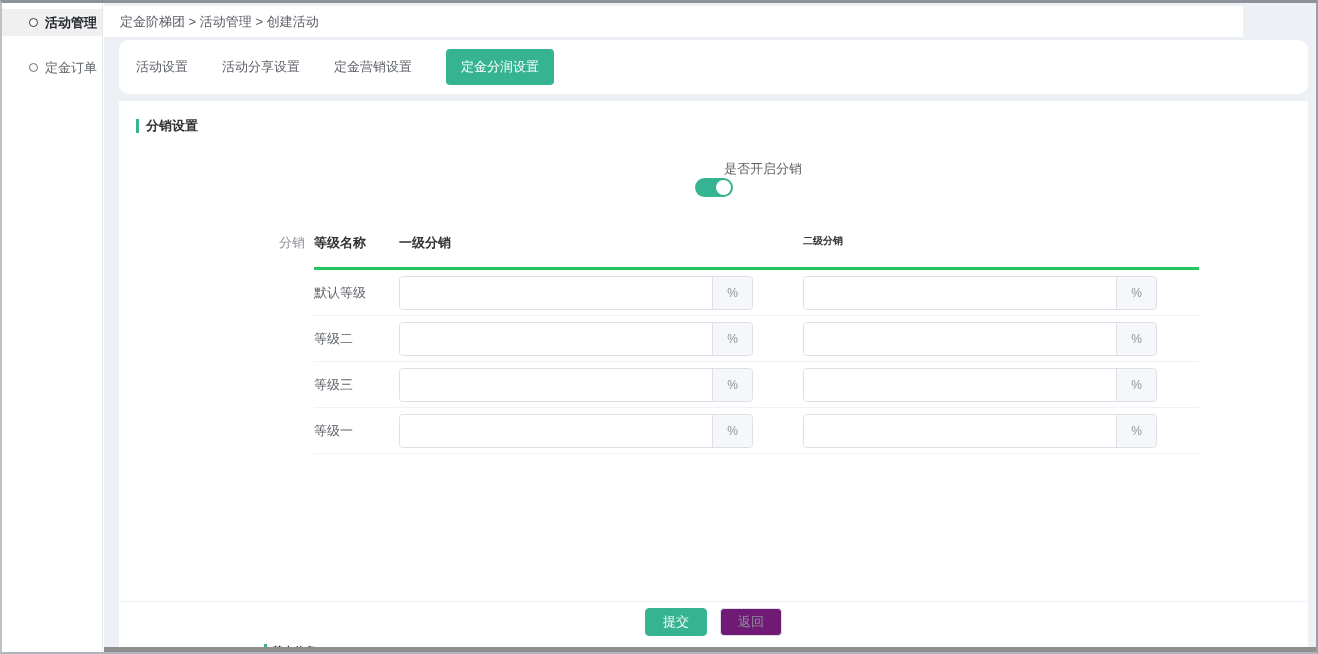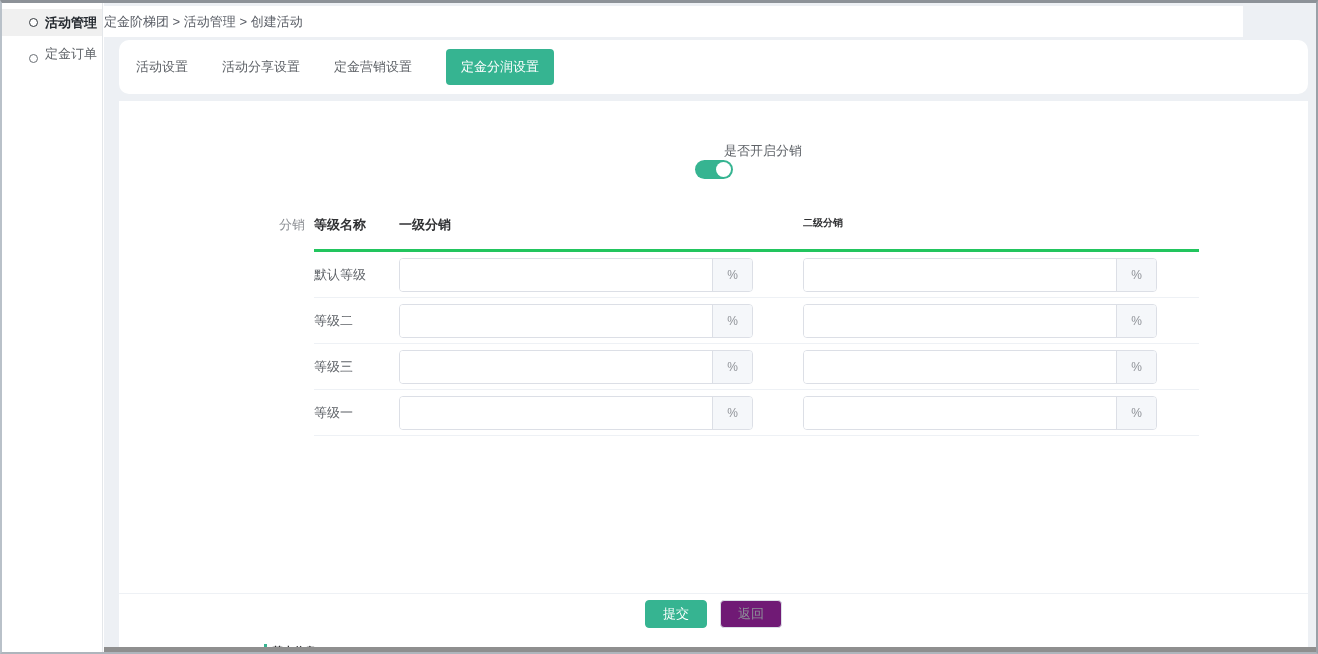--- a/index.html
+++ b/index.html
@@ -24,30 +24,30 @@
     display:flex; align-items:center; gap:7px;
     height:27px; margin-top:6px; padding-left:27px;
     font-size:13px; color:#5f6368; cursor:pointer; white-space:nowrap;
   }
   .side-item.active{ background:#f0f0f0; color:#24292f; font-weight:bold; }
   .ring-icon{
     width:9px; height:9px; border:1.6px solid #6a6f75; border-radius:50%;
     flex:0 0 auto; background:#fff;
   }
   .side-item.active .ring-icon{ border-color:#33383d; }
-  .side-item + .side-item{ margin-top:0;align-items:flex-end; }
+  .side-item + .side-item{ margin-top:18px; }
 
   
   .main{
     position:absolute; left:102px; right:0; top:0; bottom:0;
     background:#edf0f4; padding-top:3px;
   }
   .breadcrumb-bar{
     width:1139px; height:31px; background:#fff;
-    line-height:31px; 
+    line-height:31px; padding-left:16px;
     font-size:13px; color:#5a5e66; margin-bottom:3px;
   }
   .tabs-card{
     height:54px; background:#fff; margin:0 8px 7px 15px;
     display:flex; align-items:center; gap:34px; padding-left:17px;border-radius:10px;
   }
   .tab{ font-size:13px; color:#5f6368; cursor:pointer; white-space:nowrap; }
   .tab.active{
     background:var(--accent,#36b491); color:#fff;
     padding:9px 15px; border-radius:4px;
@@ -98,21 +98,21 @@
     font-size:13px; color:#303133; min-width:0;
   }
   .input-suffix{
     flex:0 0 40px; background:#f5f7fa; border-left:1px solid #dcdfe6;
     display:flex; align-items:center; justify-content:center;
     font-size:12px; color:#909399;
   }
 
   
   .card-footer{
-    position:absolute; left:0; right:0; bottom:16px; height:40px;
+    position:absolute; left:0; right:0; bottom:8px; height:40px;
     border-top:1px solid #eef1f5;
     display:flex; align-items:center; justify-content:center; gap:13px;
   }
   .btn{
     height:28px; padding:0 17px; font-size:13px; border-radius:4px;
     display:flex; align-items:center; cursor:pointer; white-space:nowrap;
   }
   .btn-primary{ background:var(--accent,#36b491); color:#fff; border:1px solid var(--accent,#36b491); }
   .btn-plain{ background:#701a75; color:#8d9299; border:1px solid #dcdfe6; }
 
@@ -150,20 +150,24 @@
 
     <div class="tabs-card">
       <div class="tab">活动设置</div>
       <div class="tab">活动分享设置</div>
       <div class="tab">定金营销设置</div>
       <div class="tab active">定金分润设置</div>
     </div>
 
     <div class="content-card">
 
+      <div class="section-title">
+        <span class="accent-bar"></span>
+        <span>分销设置</span>
+      </div>
 
       <div class="toggle-row">
         <div class="form-label">是否开启分销</div>
         <div class="switch on" id="dist-switch">
           <span class="knob"></span>
         </div>
       </div>
 
       <div class="dist-table">
         <div class="t-header">

